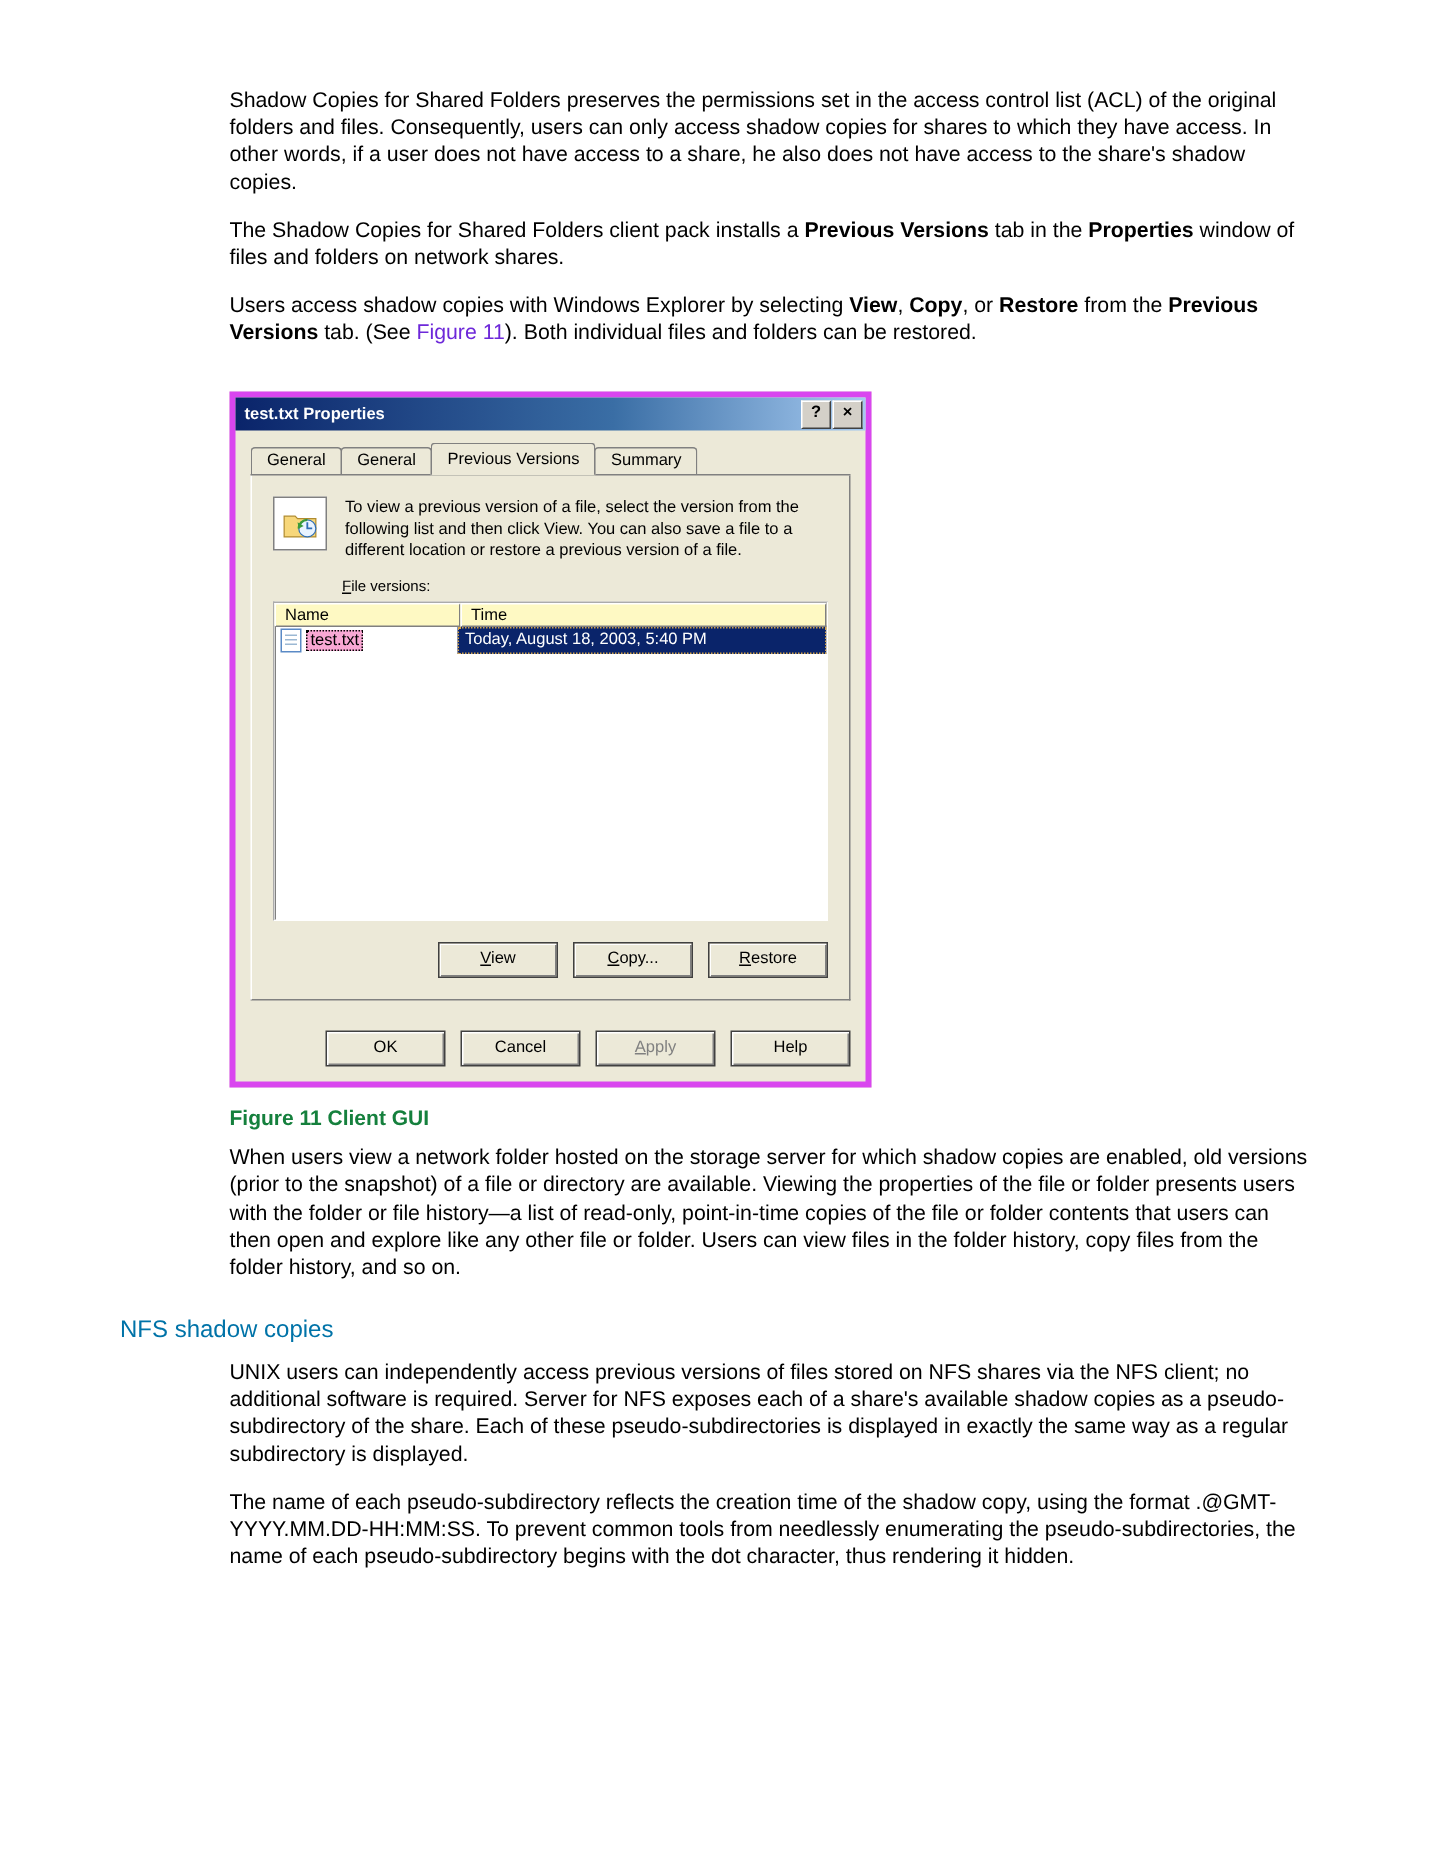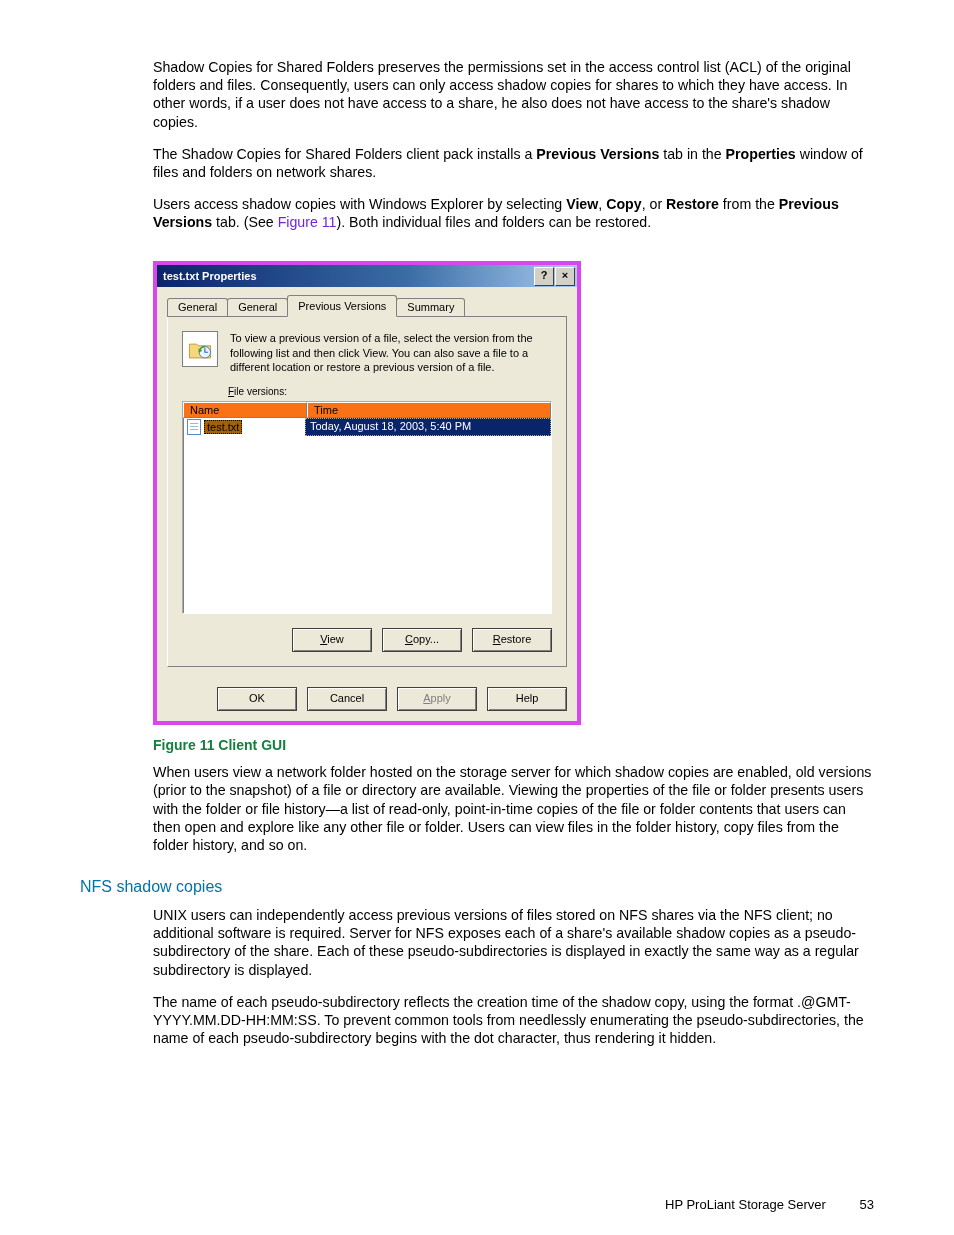--- a/index.html
+++ b/index.html
@@ -120,21 +120,21 @@
     border: 1px inset #fff;
     background: #fff;
     box-shadow: inset 1px 1px 0 #808080;
   }
   .lv-header {
     display:flex;
   }
   .lv-col {
     border: 1px solid #808080;
     border-left-color:#fff; border-top-color:#fff;
-    background:#f97316;
+    background:#fef9c3;
     padding: 1px 6px;
     font-size:11px;
   }
   .lv-col.name { width: 110px; }
   .lv-col.time { flex:1; }
   .lv-rows { height: 195px; overflow:auto; }
   .lv-row {
     display:flex;
     font-size:11px;
   }
@@ -142,21 +142,21 @@
   .lv-cell.name { width: 114px; display:flex; align-items:center; gap:3px;}
   .lv-cell.name .file-icn {
     width:12px; height:14px; background:#fff; border:1px solid #5a8ac6;
     position:relative;
   }
   .lv-cell.name .file-icn::after{
     content:""; position:absolute; left:2px; right:2px; top:3px; height:1px; background:#9bb8d3;
     box-shadow: 0 3px 0 #9bb8d3, 0 6px 0 #9bb8d3;
   }
   .lv-cell.name .fname {
-    background:#a16207; border:1px dotted #000; padding:0 2px;text-align:center;
+    background:#f9a8d4; border:1px dotted #000; padding:0 2px;text-align:center;
   }
   .lv-cell.time {
     flex:1; background:#0a246a; color:#fff; border:1px dotted #d6a54a;
   }
 
   .btn-row {
     display:flex; justify-content:flex-end; gap:10px; margin-top:14px;
   }
   .win-btn {
     min-width: 78px; height: 22px;
@@ -252,17 +252,13 @@
   <div class="figure-caption">Figure 11 Client GUI</div>
 
   <p class="body">When users view a network folder hosted on the storage server for which shadow copies are enabled, old versions (prior to the snapshot) of a file or directory are available. Viewing the properties of the file or folder presents users with the folder or file history—a list of read-only, point-in-time copies of the file or folder contents that users can then open and explore like any other file or folder. Users can view files in the folder history, copy files from the folder history, and so on.</p>
 
   <h3 class="section-h">NFS shadow copies</h3>
 
   <p class="body">UNIX users can independently access previous versions of files stored on NFS shares via the NFS client; no additional software is required. Server for NFS exposes each of a share's available shadow copies as a pseudo-subdirectory of the share. Each of these pseudo-subdirectories is displayed in exactly the same way as a regular subdirectory is displayed.</p>
 
   <p class="body">The name of each pseudo-subdirectory reflects the creation time of the shadow copy, using the format .@GMT-YYYY.MM.DD-HH:MM:SS. To prevent common tools from needlessly enumerating the pseudo-subdirectories, the name of each pseudo-subdirectory begins with the dot character, thus rendering it hidden.</p>
 
-  <div class="footer">
-    <span>HP ProLiant Storage Server</span>
-    <span class="page-num">53</span>
-  </div>
 </div>
 
 </body></html>

